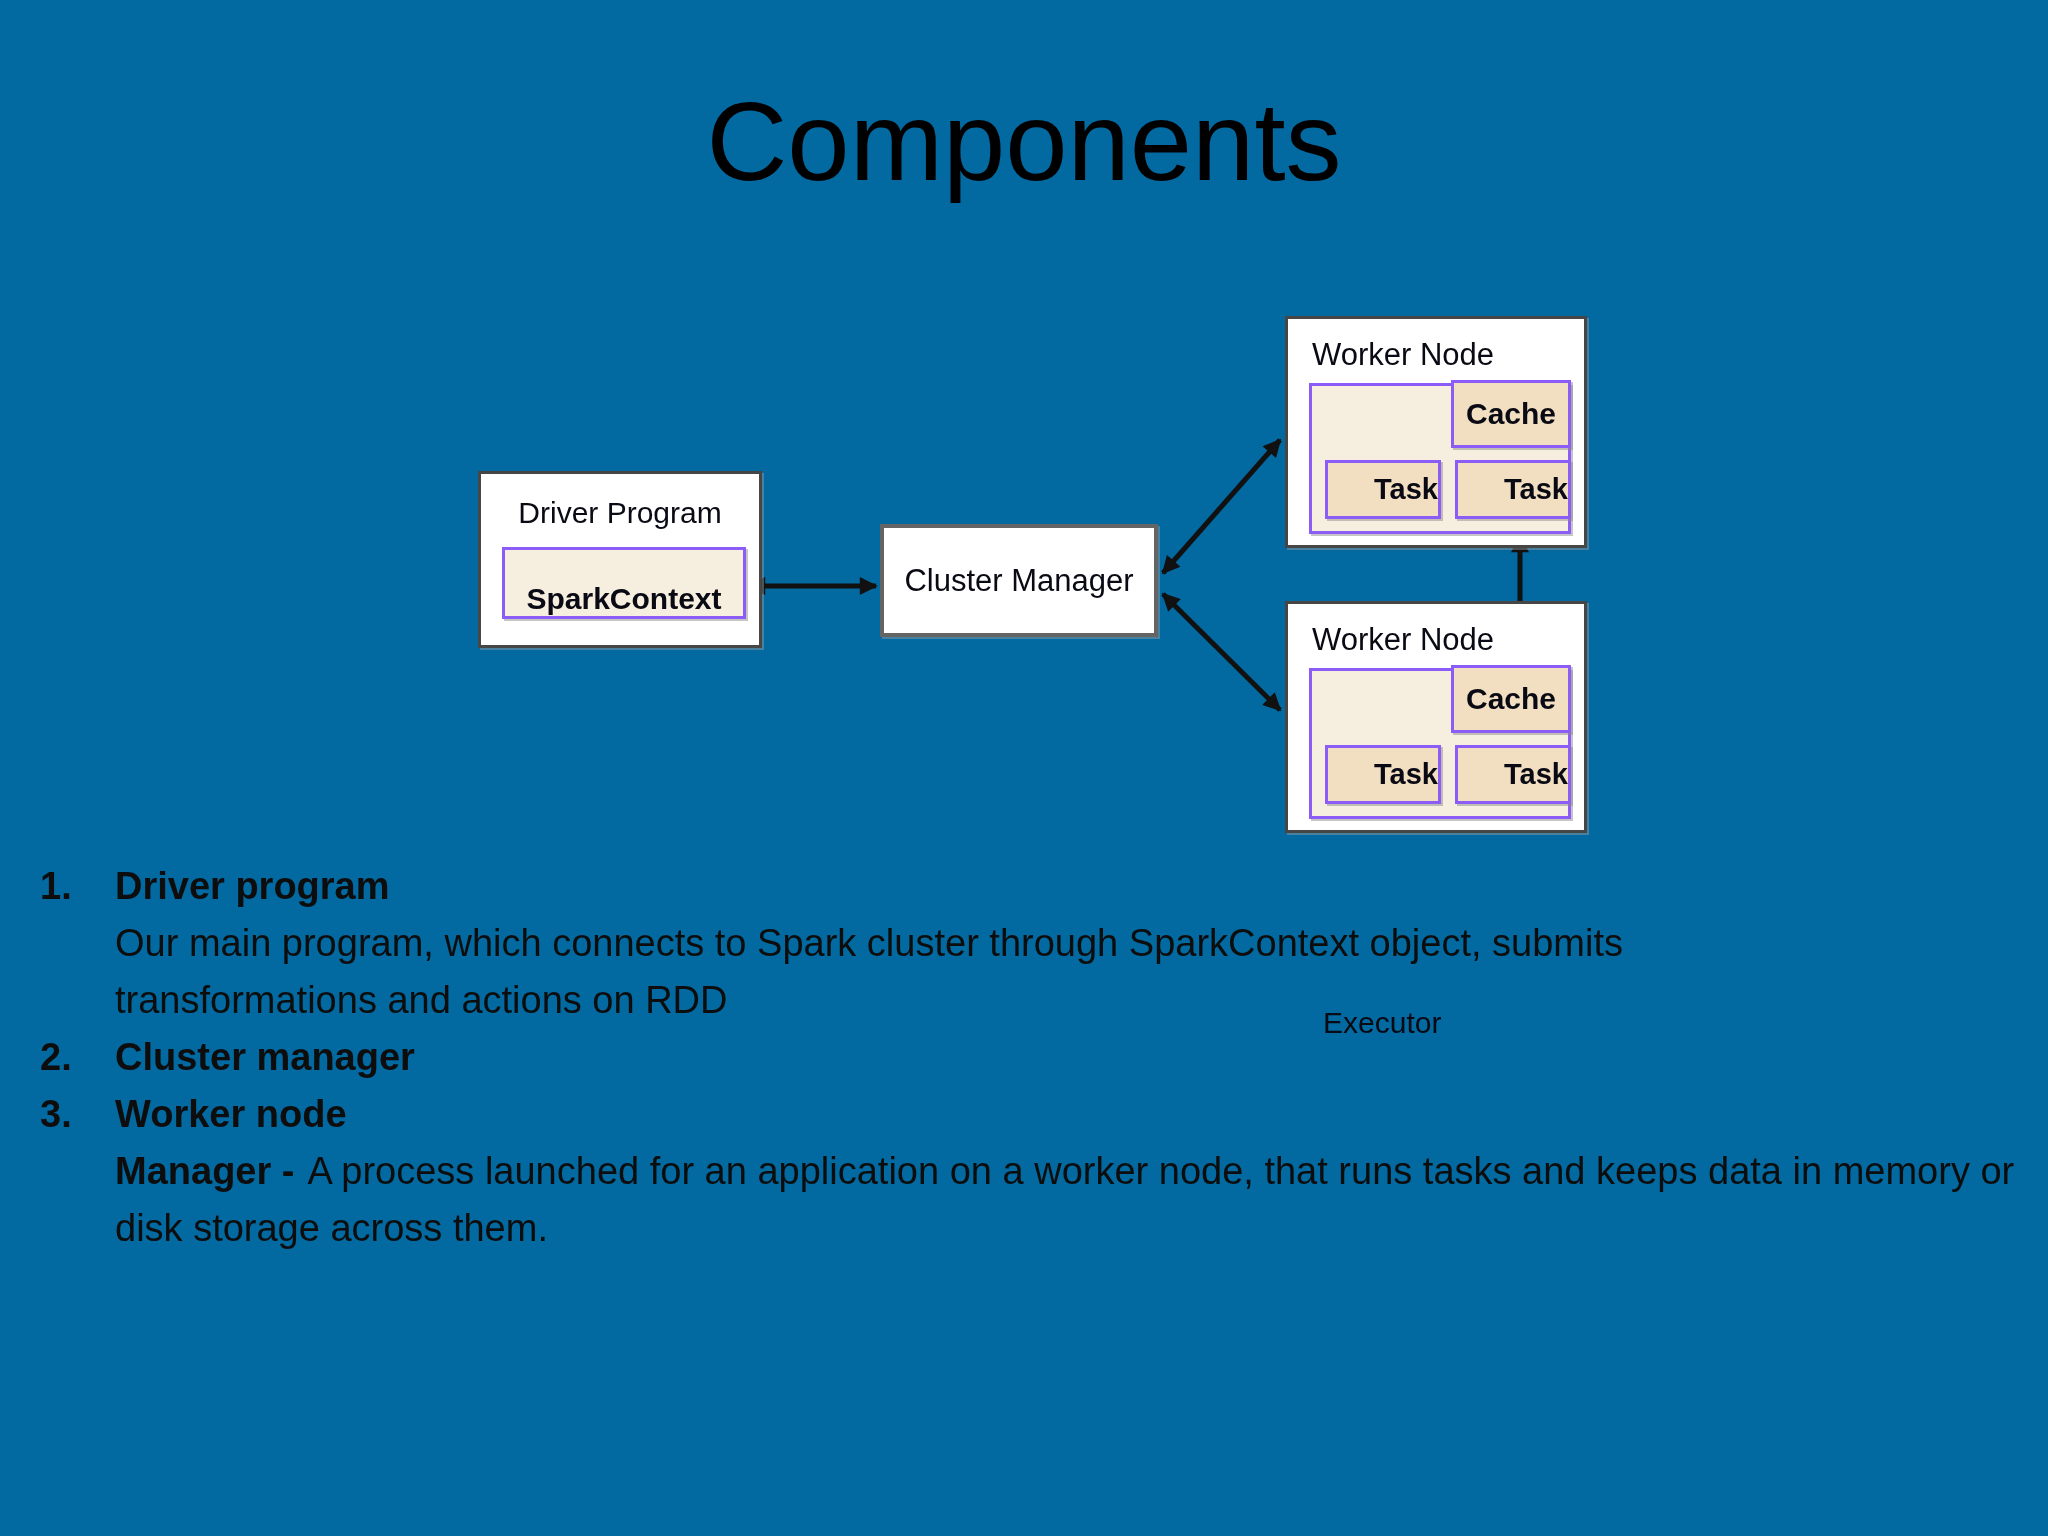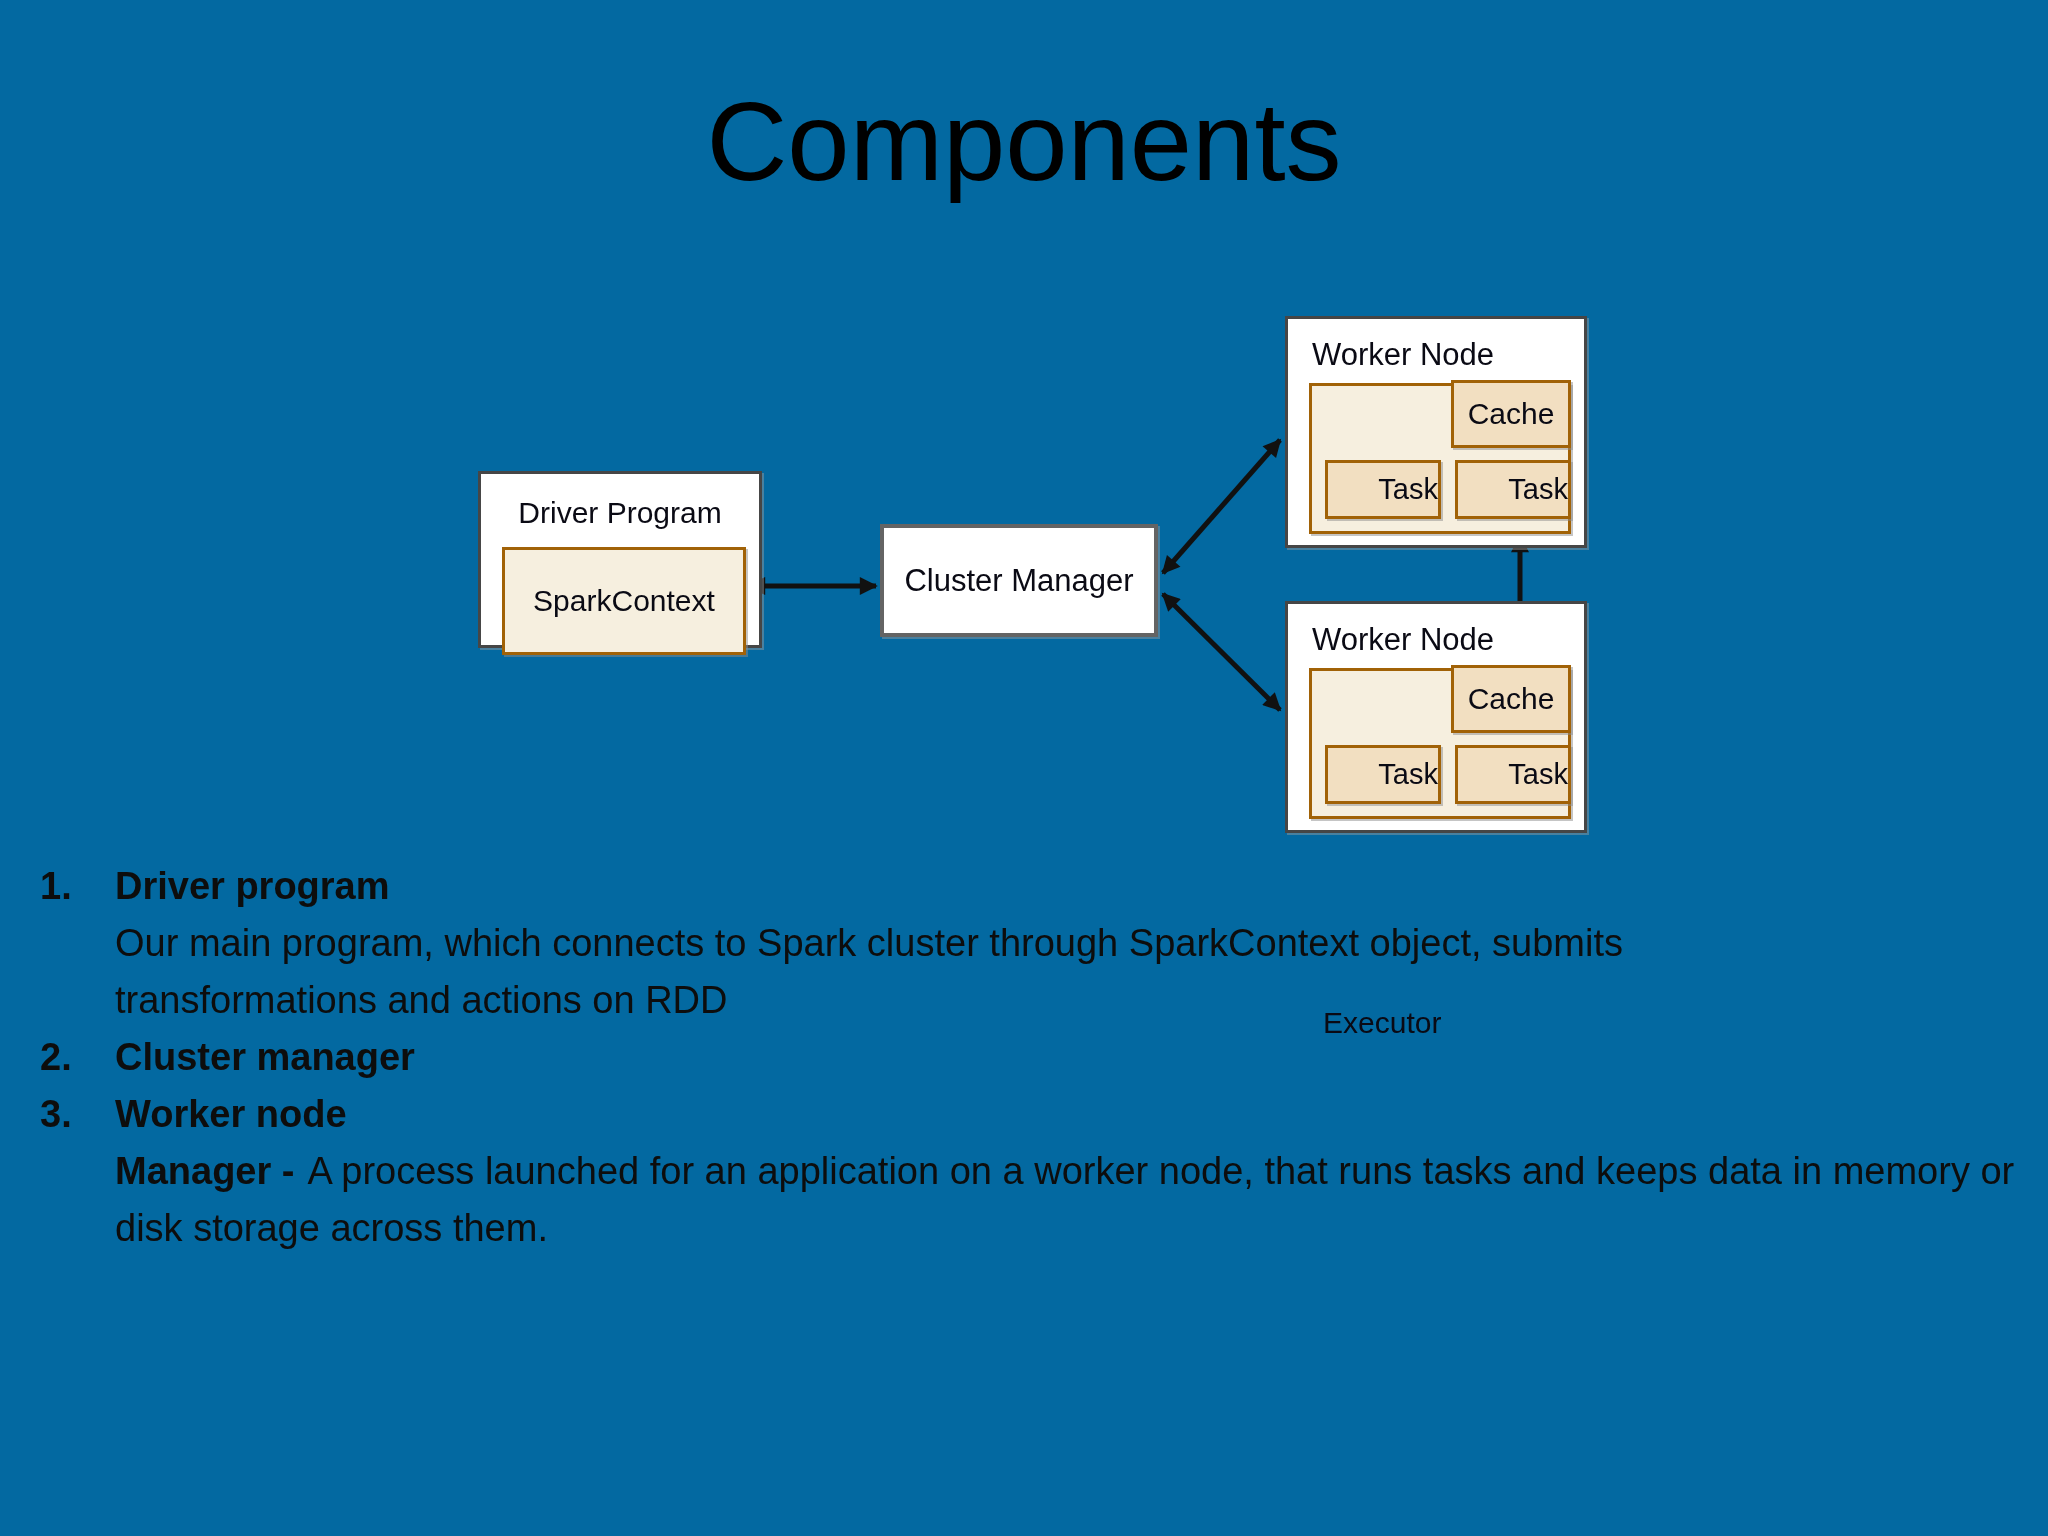--- a/index.html
+++ b/index.html
@@ -26,28 +26,28 @@
   }
 
   
   .diagram { position: absolute; inset: 0; }
   .arrows { position: absolute; inset: 0; width: 2048px; height: 1536px; pointer-events: none; }
   .arrows line { stroke: var(--arrow-color, #111); stroke-width: 5; }
   .arrows marker path { fill: var(--arrow-color, #111); }
 
   .box { position: absolute; box-sizing: border-box; background: #fff; }
   .outer { border: 3px solid #464646; box-shadow: 2px 2px 0 rgba(160,160,160,.45); }
-  .inner { border: 3px solid #a16207; box-shadow: 2px 2px 0 rgba(140,140,140,.5); }
+  .inner { border: 3px solid #8b5cf6; box-shadow: 2px 2px 0 rgba(140,140,140,.5); font-weight: bold; }
   .cream { background: var(--box-cream, #f6efdf); }
   .peach { background: var(--box-peach, #f2dfc1); }
 
   .driver  { left: 478px; top: 471px; width: 284px; height: 177px; }
   .driver-label { padding-top: 22px; text-align: center; font-size: 30px; color: #0a0a14; }
-  .sparkcontext { left: 21px; top: 73px; width: 244px; height: 108px;
-                  display: flex; align-items: center; justify-content: center; font-size: 30px; color: #0a0a14; }
+  .sparkcontext { left: 21px; top: 73px; width: 244px; height: 72px;
+                  display: flex; align-items: flex-end; justify-content: center; font-size: 30px; color: #0a0a14; }
 
   .cm { left: 880px; top: 524px; width: 278px; height: 113px;
         border: 4px solid #646464; box-shadow: 2px 2px 0 rgba(160,160,160,.45);
         display: flex; align-items: center; justify-content: center; font-size: 31px; color: #0a0a14; }
 
   .worker { width: 302px; height: 232px; }
   .worker-top    { left: 1285px; top: 316px; }
   .worker-bottom { left: 1285px; top: 601px; }
   .wn-label { position: absolute; left: 24px; top: 18px; font-size: 31px; color: #0a0a14; }
   .executor { left: 21px; top: 64px; width: 262px; height: 151px; }

